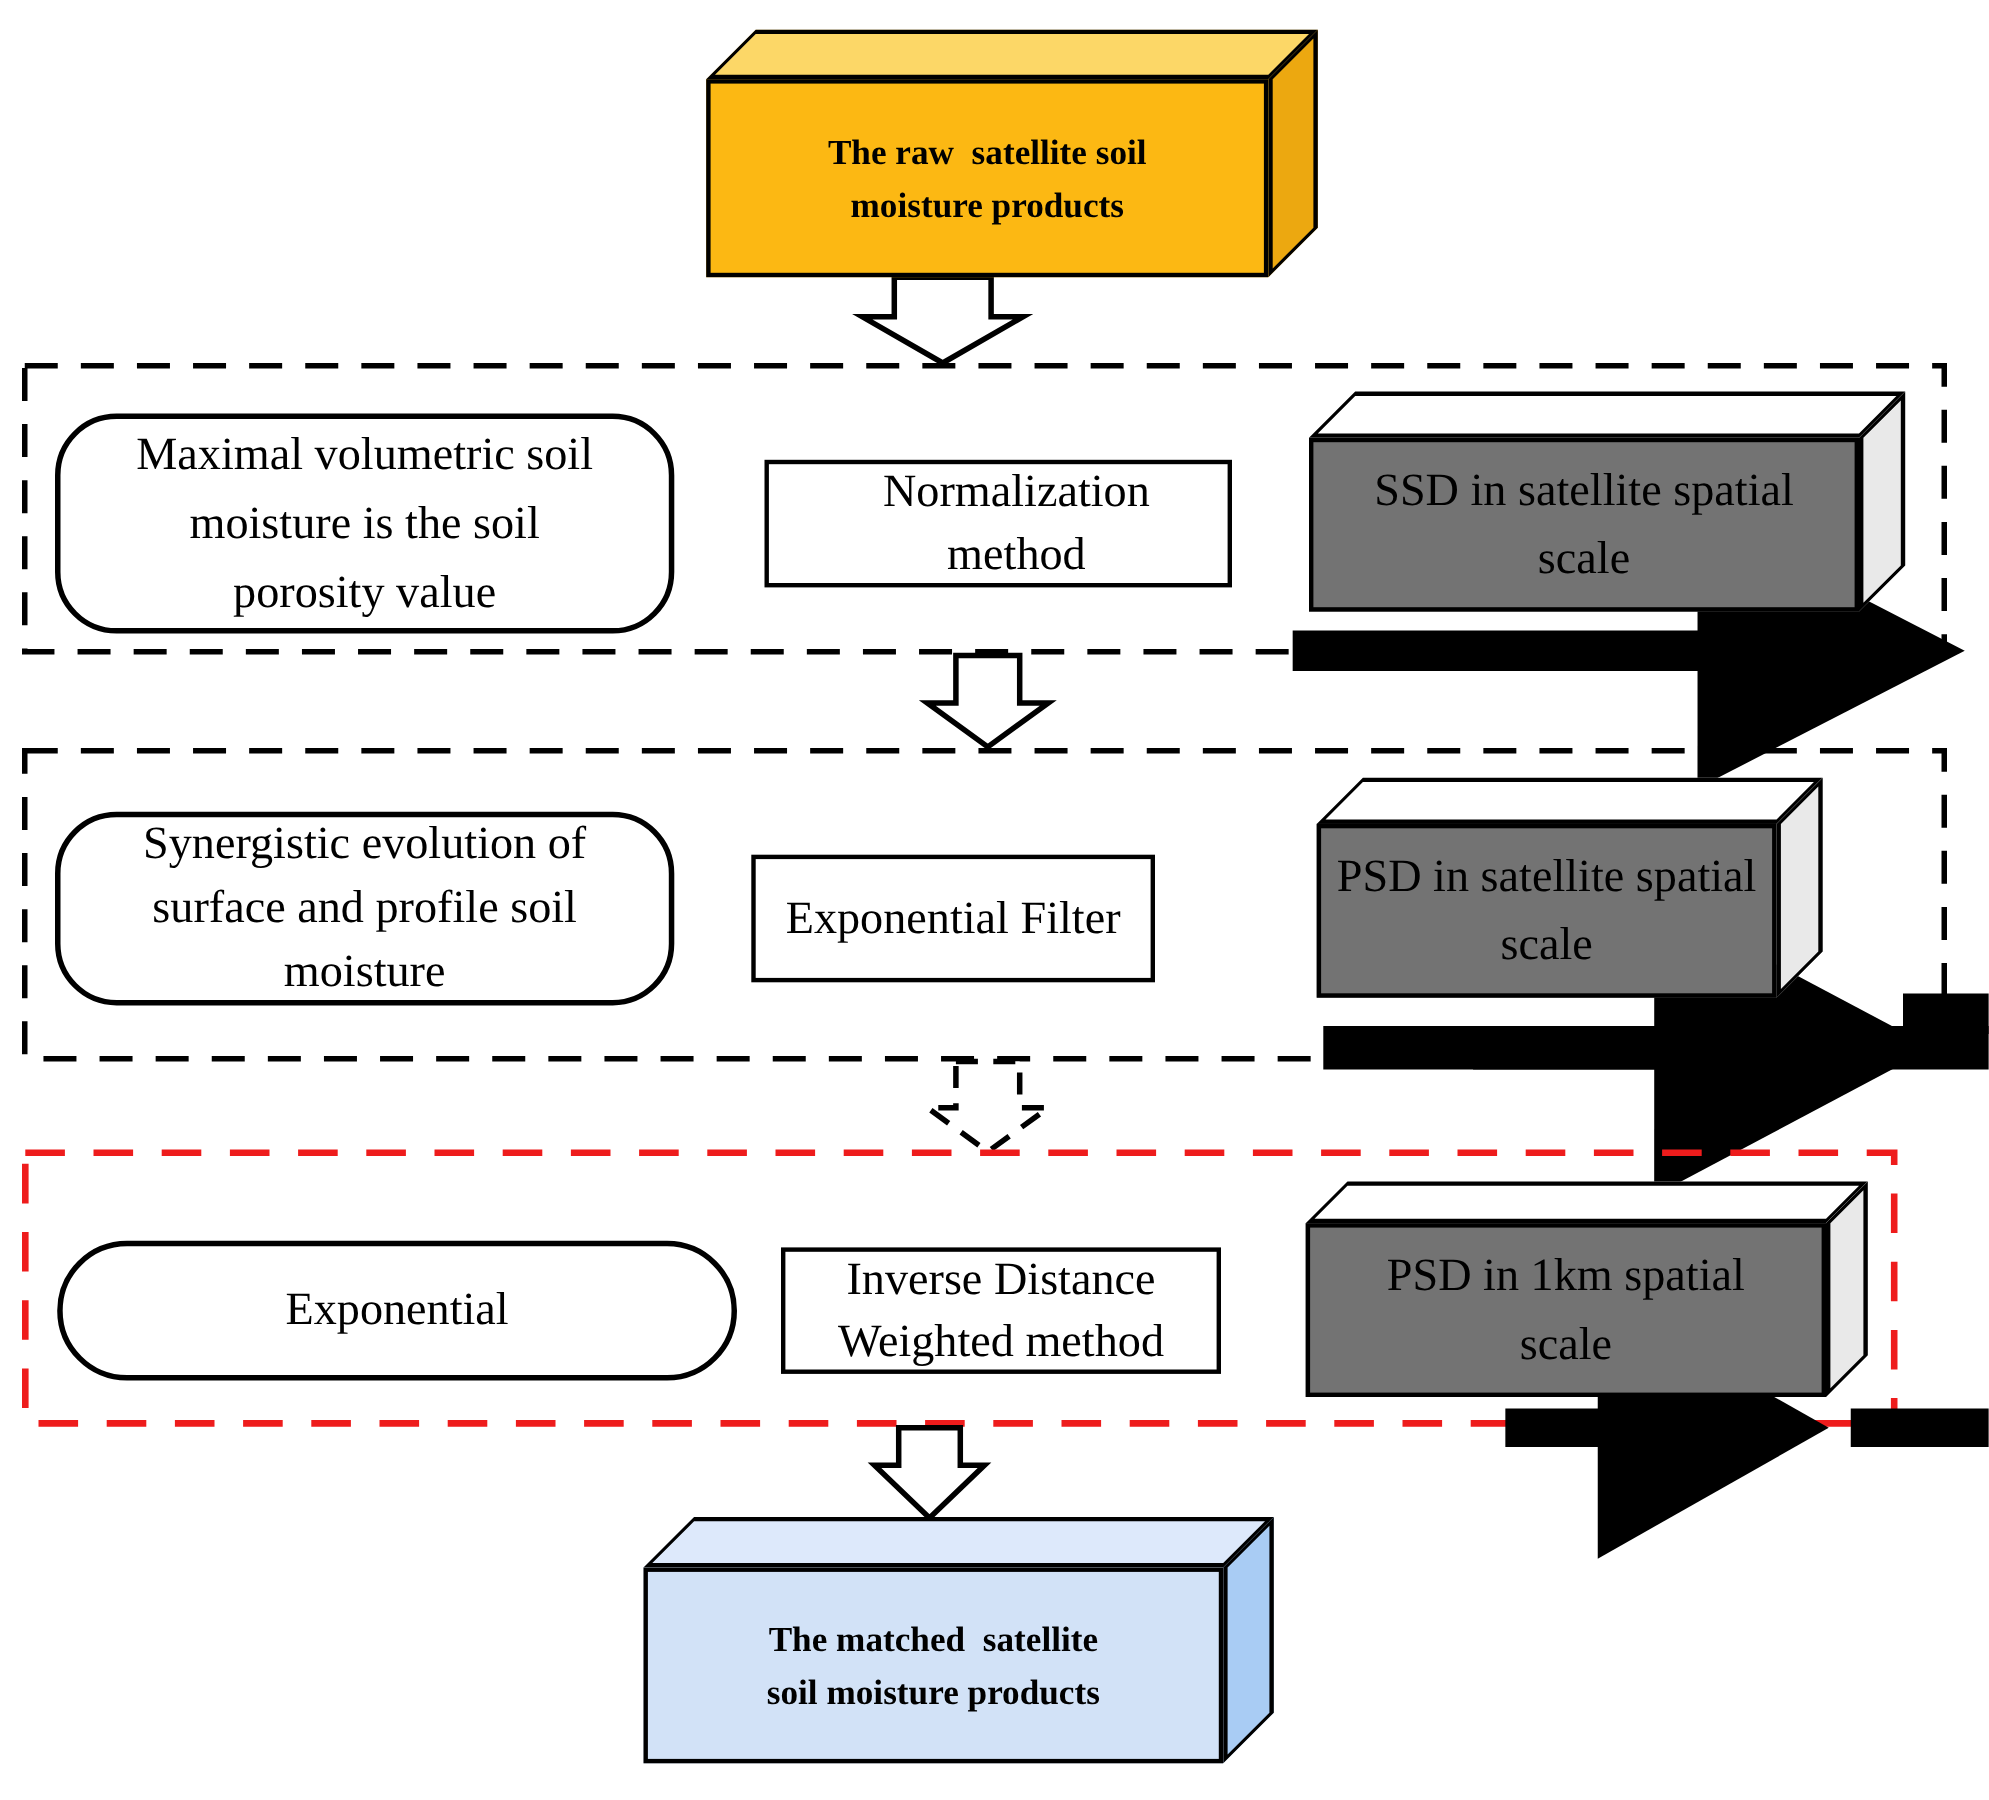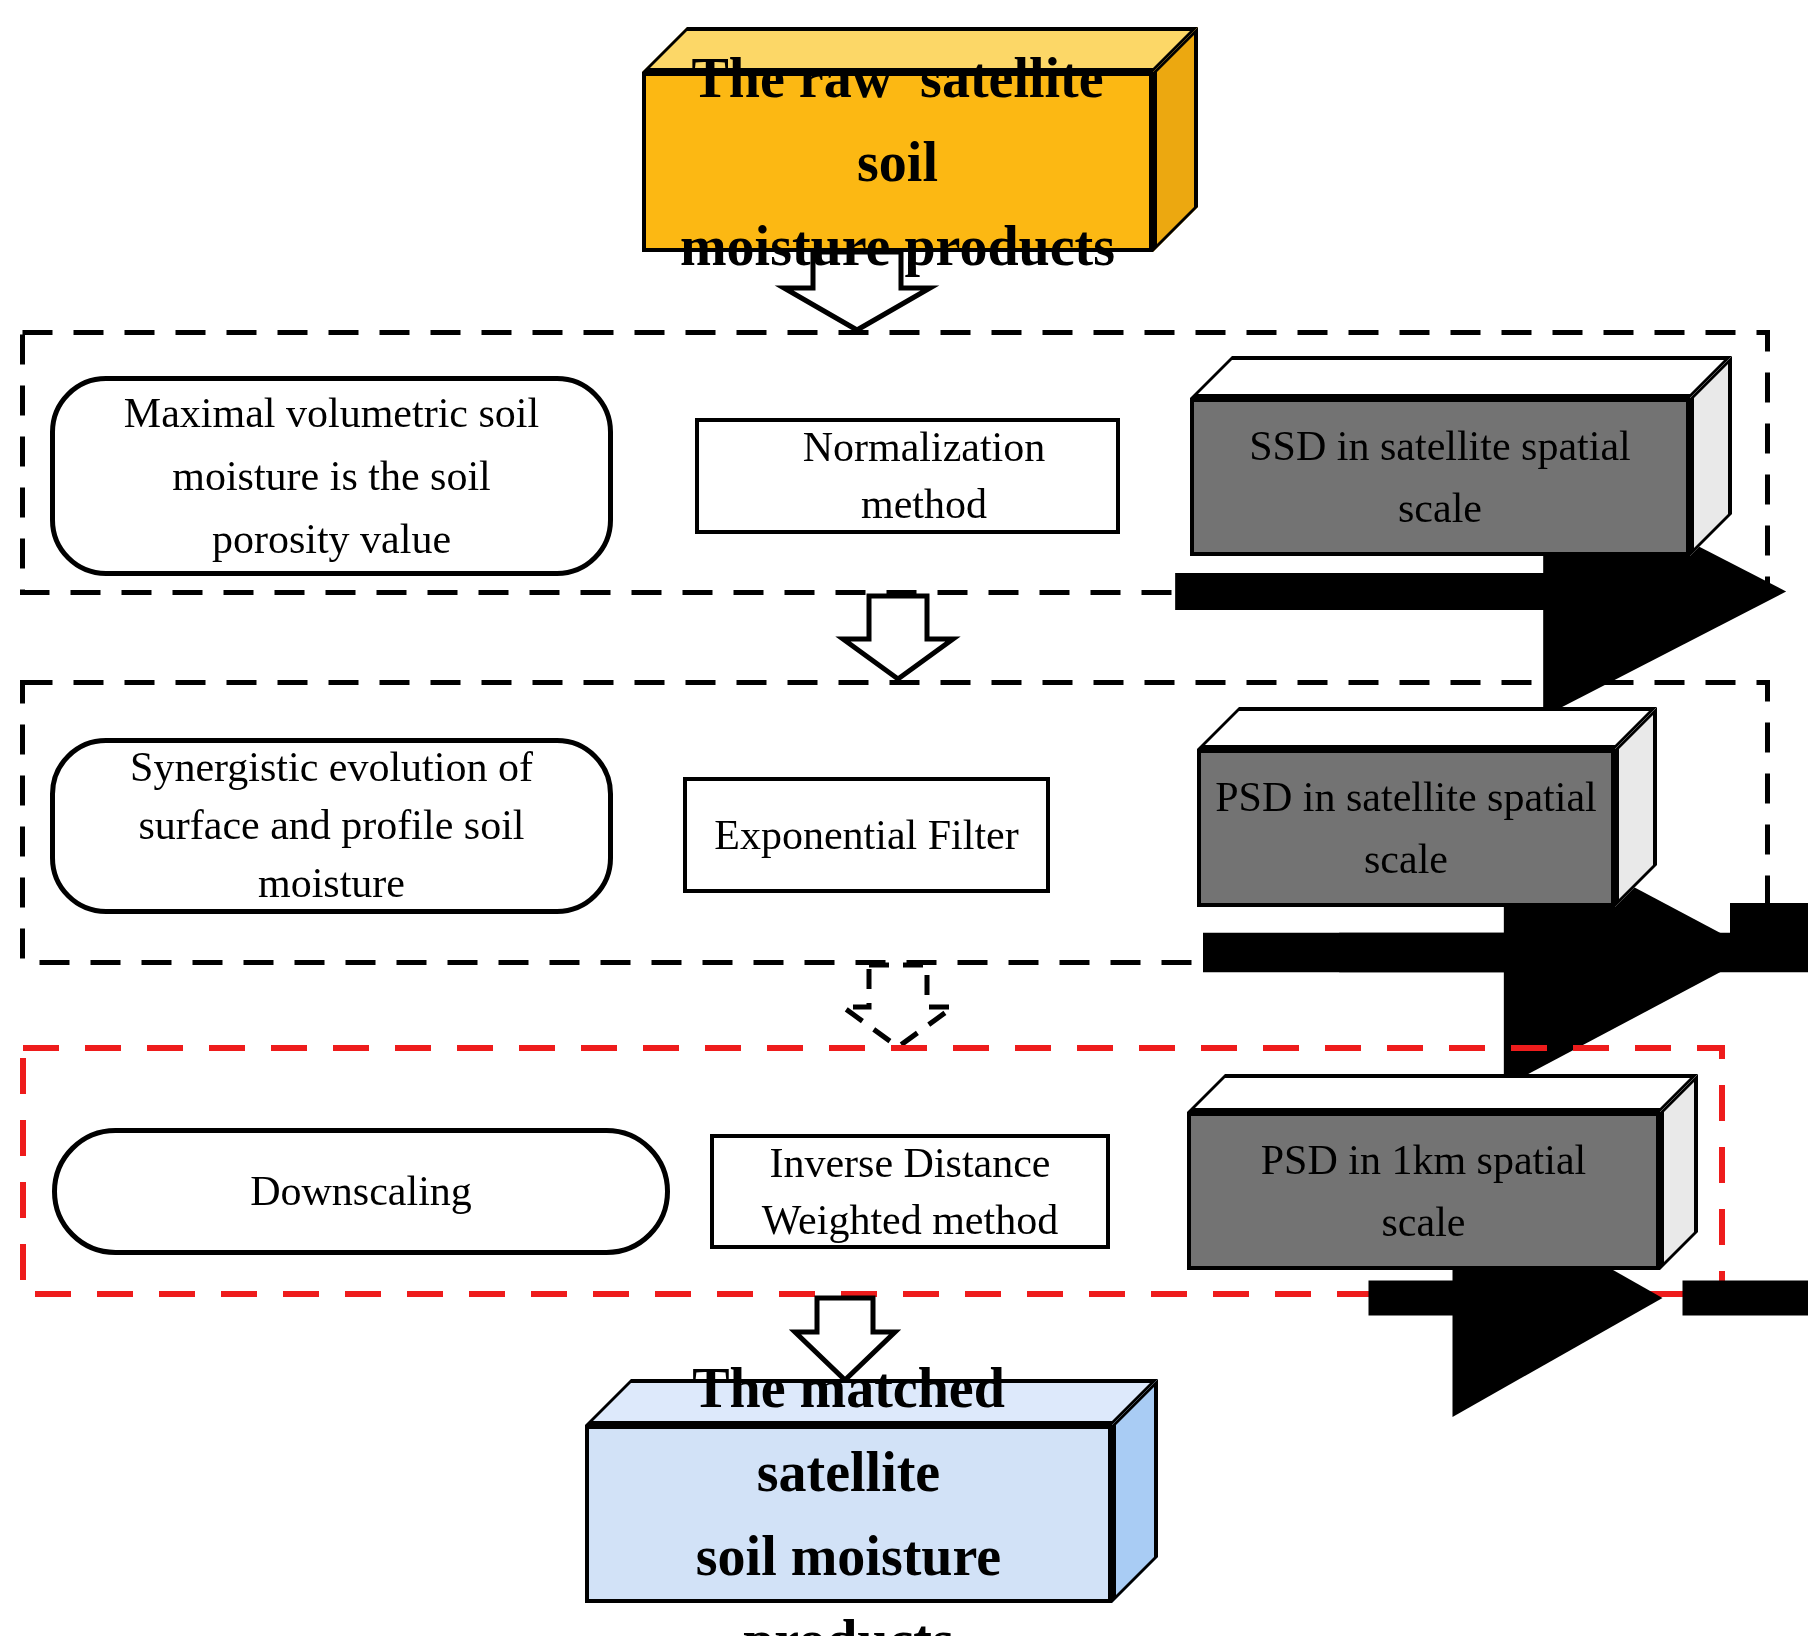--- a/index.html
+++ b/index.html
@@ -13,21 +13,21 @@
   }
   .abs{position:absolute;}
   
   .face{position:absolute;box-sizing:border-box;border:4px solid #000;}
   .face-top{transform:skewX(-45deg);transform-origin:bottom left;}
   .face-side{transform:skewY(-45deg);transform-origin:top left;}
   .face-front{z-index:2;display:flex;align-items:center;justify-content:center;}
   .cub-label{
     white-space:pre-wrap;text-align:center;
   }
-  .product-label{font-weight:700;font-size:56px;line-height:1.5;}
+  .product-label{font-weight:700;font-size:32px;line-height:1.5;}
   .output-label{font-size:42px;line-height:1.48;}
   
   .raw-top{background:var(--raw-top);}
   .raw-side{background:var(--raw-side);}
   .raw-front{background:var(--raw-front);}
   .white-top{background:#ffffff;}
   .white-side{background:var(--box-side-gray);}
   .white-front{background:#737373;}
   .matched-top{background:var(--matched-top);}
   .matched-side{background:var(--matched-side);}
@@ -150,21 +150,21 @@
   <svg class="conn" style="left:840px;top:963px;" width="116" height="86" viewBox="0 0 116 86">
     <polygon class="blocka dashed" points="29,2 87,2 87,44 113,44 58,84 3,44 29,44"></polygon>
   </svg>
 
   <div class="stage" style="left:20px;top:1045px;width:1705px;height:252px;">
     <svg viewBox="0 0 1705 252">
       <rect class="stage-rect red" x="3" y="3" width="1699" height="246" stroke-dasharray="36 26"></rect>
     </svg>
 
     <div class="node pill" style="left:32px;top:83px;width:618px;height:127px;">
-      <span>Downscaling</span>
+      <span>Exponential</span>
     </div>
 
     <svg class="conn" style="left:650px;top:127px;" width="44" height="36" viewBox="0 0 44 36">
       <line x1="0" y1="18" x2="14" y2="18"></line>
       <polygon class="head" points="12,1 42,18 12,35"></polygon>
     </svg>
 
     <div class="node rect" style="left:690px;top:89px;width:400px;height:115px;">
       <span>Inverse Distance
 Weighted method</span>

